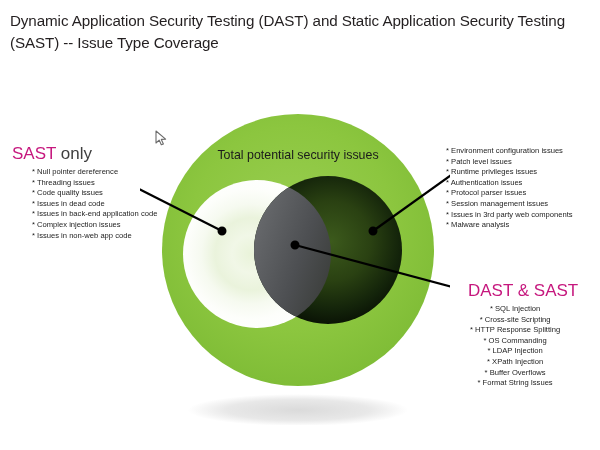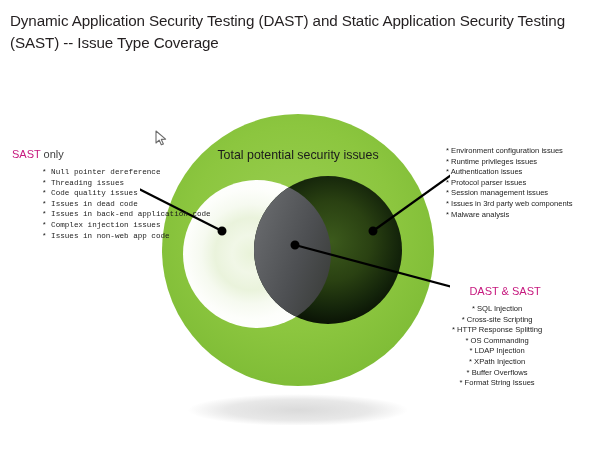--- a/index.html
+++ b/index.html
@@ -18,32 +18,32 @@
     font-size:15.2px;line-height:22px;color:#231f20;
     letter-spacing:-0.1px;
   }
 
   
   #venn{position:absolute;left:140px;top:95px;width:310px;height:330px;}
 
   
   .callout{position:absolute;}
   .callout-head{
-    font-size:11px;line-height:16px;white-space:nowrap;
+    font-size:17px;line-height:16px;white-space:nowrap;
     color:#3f3f3f;
   }
   .callout-head .hl{color:#c6187e;}
   .bullets{margin:5px 0 0 0;padding:0;list-style:none;}
   .bullets li{
     font-size:7.6px;line-height:10.6px;color:#1c1c1c;
     white-space:nowrap;
   }
 
   #sast-only{left:12px;top:146px;}
-  #sast-only .bullets{margin-left:30px;font-family:Liberation Mono, monospace;}
+  #sast-only .bullets{margin-left:20px;}
 
   #dast-only{left:468px;top:141px;}
   #dast-only .bullets{margin-left:-22px;}
 
   #dast-and-sast{left:468px;top:283px;text-align:center;}
   #dast-and-sast .bullets{margin-left:-16px;}
 
   #cursor{position:absolute;left:155px;top:130px;width:14px;height:18px;}
 </style>
 </head>
@@ -127,20 +127,21 @@
       <li>* Issues in dead code</li>
       <li>* Issues in back-end application code</li>
       <li>* Complex injection issues</li>
       <li>* Issues in non-web app code</li>
     </ul>
   </div>
 
   <div class="callout" id="dast-only">
     <ul class="bullets">
       <li>* Environment configuration issues</li>
+      <li>* Patch level issues</li>
       <li>* Runtime privileges issues</li>
       <li>* Authentication issues</li>
       <li>* Protocol parser issues</li>
       <li>* Session management issues</li>
       <li>* Issues in 3rd party web components</li>
       <li>* Malware analysis</li>
     </ul>
   </div>
 
   <div class="callout" id="dast-and-sast">

